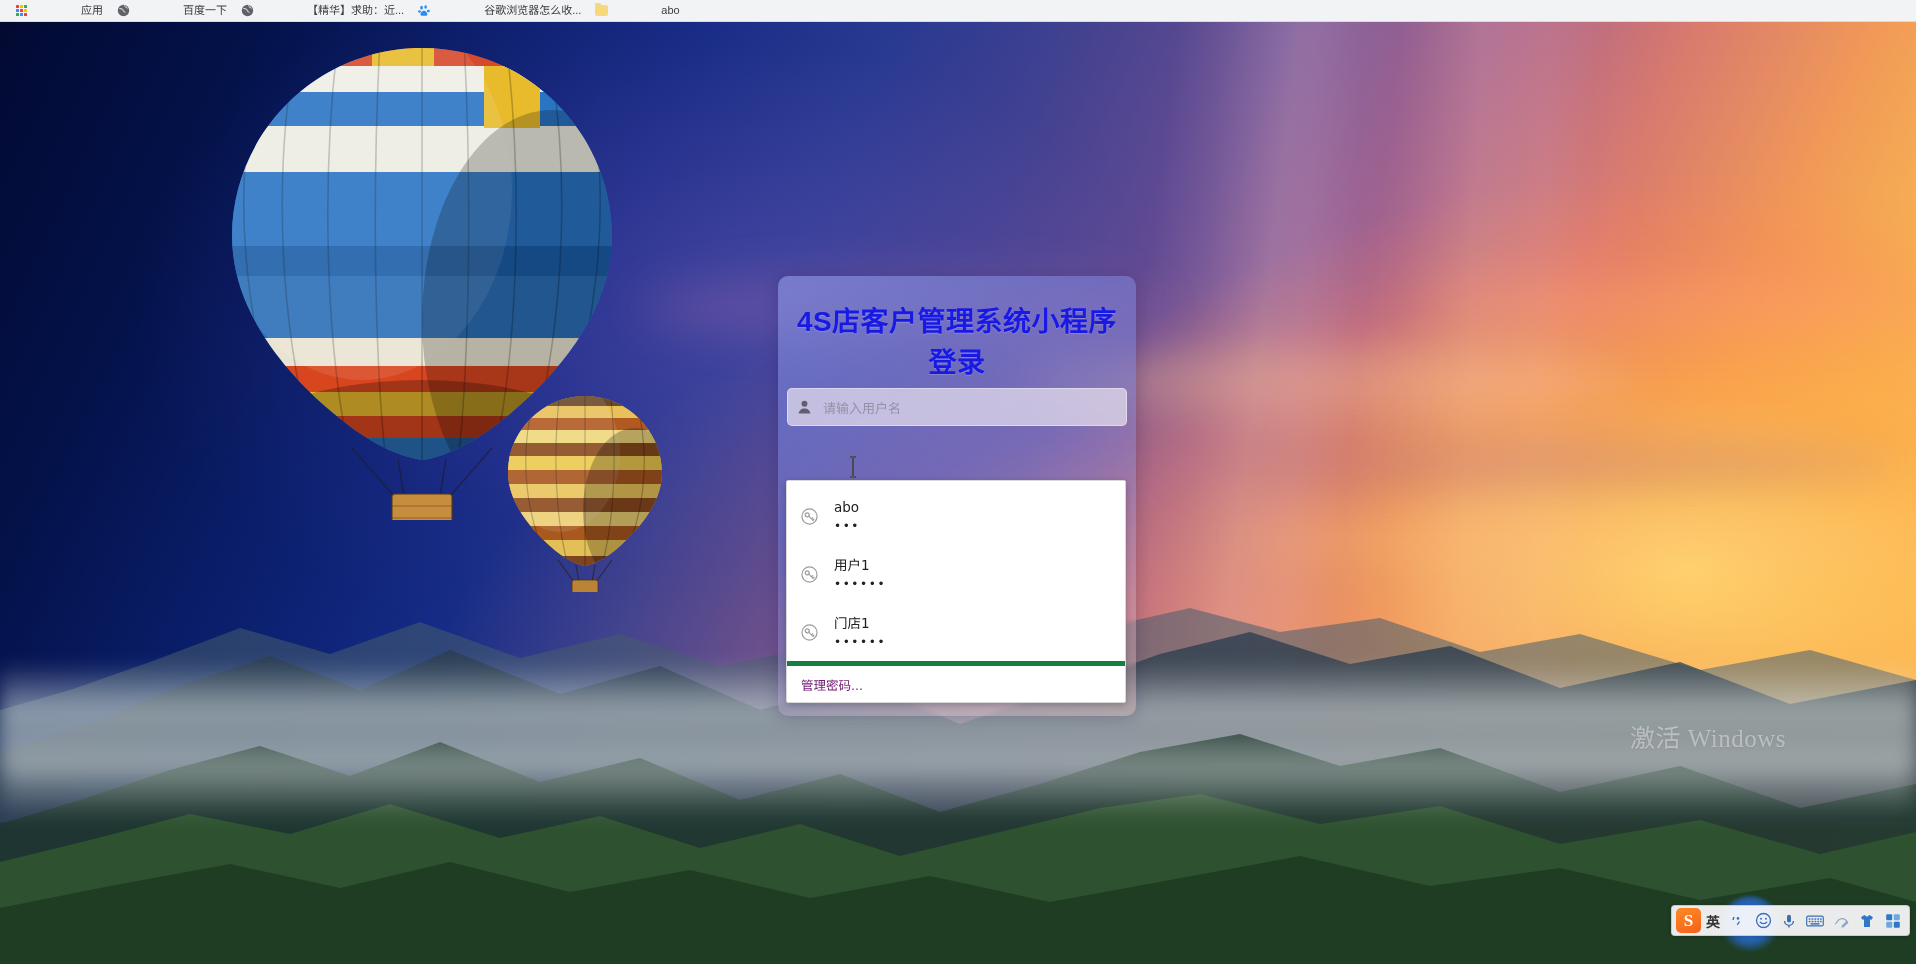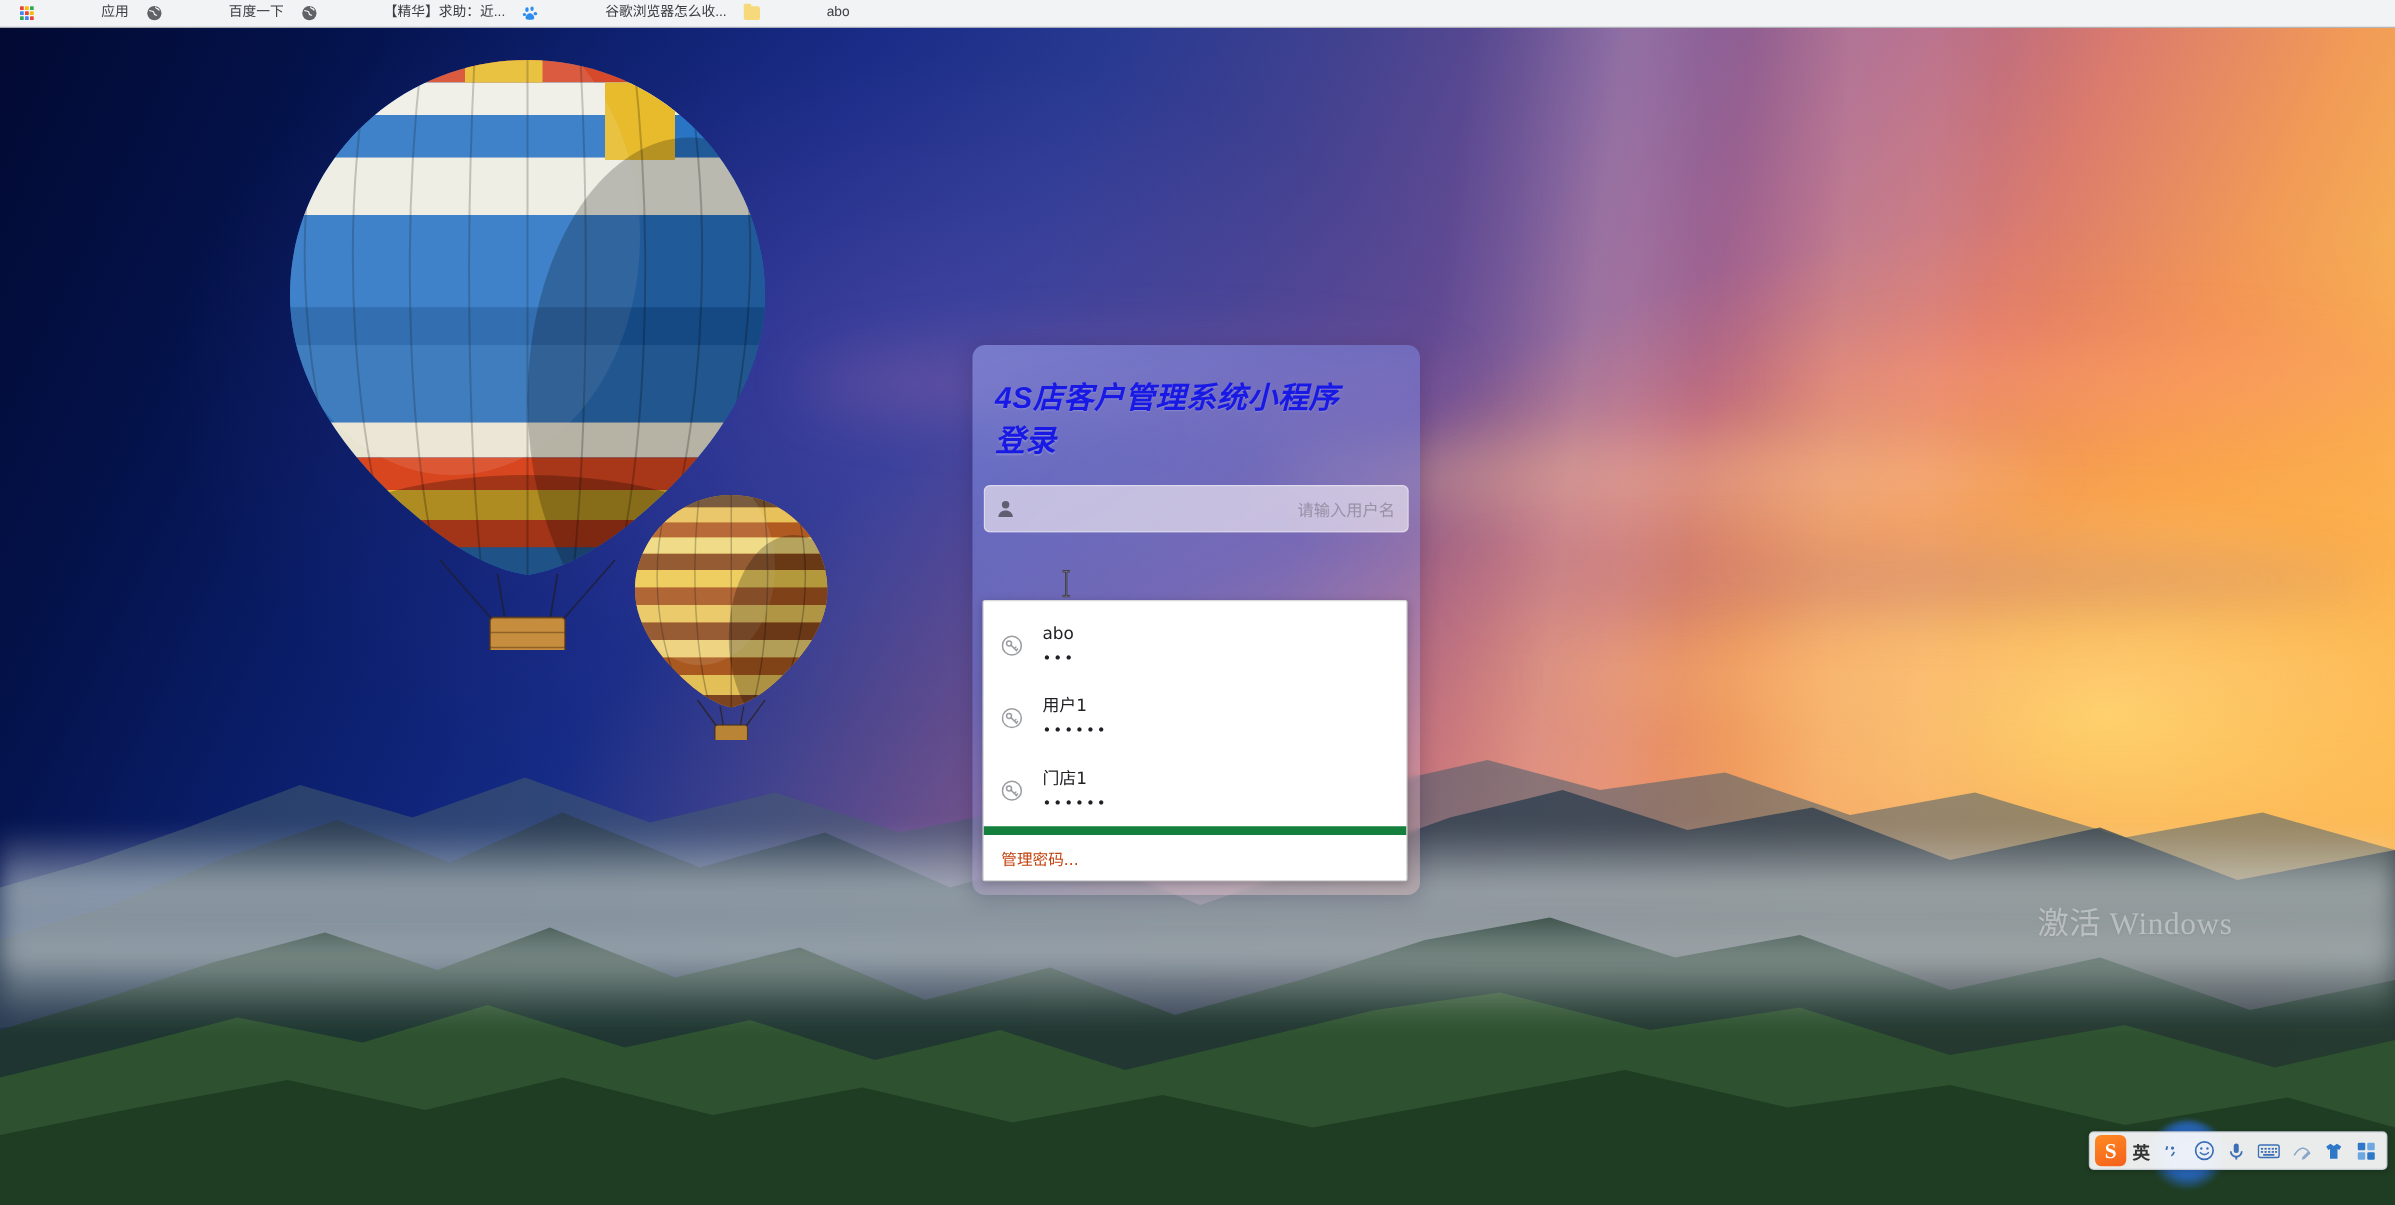--- a/index.html
+++ b/index.html
@@ -164,44 +164,42 @@
         rgba(160,150,210,0.42) 66%,
         rgba(208,170,190,0.40) 84%,
         rgba(225,185,185,0.40) 100%);
     backdrop-filter: blur(2px);
     box-shadow: 0 2px 16px rgba(20,20,60,0.22);
     z-index: 20;
   }
   #card-title {
     position: absolute;
     top: 26px; left: 18px; right: 18px;
-    text-align: left;
-    font-size: 24px;
+    text-align: center;
+    font-size: 28px;
     font-weight: bold;
     color: #1919e6;
     line-height: 1.45;
     letter-spacing: 0.5px;
     text-shadow: 0 1px 1px rgba(255,255,255,0.18);
-    font-style: italic;
   }
   #username-field {
     position: absolute;
     left: 9px;
     top: 112px;
     width: 340px;
     height: 38px;
     box-sizing: border-box;
     border-radius: 5px;
     background: rgba(232,225,238,0.72);
     border: 1px solid rgba(255,255,255,0.40);
     display: flex;
     align-items: center;
     padding: 0 10px;
     cursor: text;
-    justify-content: space-between;
   }
   #username-field .person-ico {
     width: 13px; height: 14px;
     flex: 0 0 13px;
     margin-right: 12px;
     opacity: .72;
   }
   #username-placeholder {
     font-size: 13px;
     color: rgba(110,105,120,0.55);
@@ -256,27 +254,27 @@
     font-family: "DejaVu Sans", "Liberation Sans", sans-serif;
   }
   .af-pass {
     font-size: 12px;
     color: #202124;
     letter-spacing: 1.6px;
     line-height: 12px;
     font-family: "DejaVu Sans", "Liberation Sans", sans-serif;
   }
   #af-footer {
-    border-top: 7px solid #15803d;
+    border-top: 5px solid #15803d;
     height: 36px;
     display: flex;
     align-items: center;
     padding-left: 14px;
     font-size: 12.5px;
-    color: #c2410c;
+    color: #701a75;
     cursor: pointer;
     font-family: "DejaVu Sans", "Liberation Sans", sans-serif;
   }
 
   
   #win-watermark {
     position: absolute;
     right: 130px;
     bottom: 210px;
     font-size: 25px;

